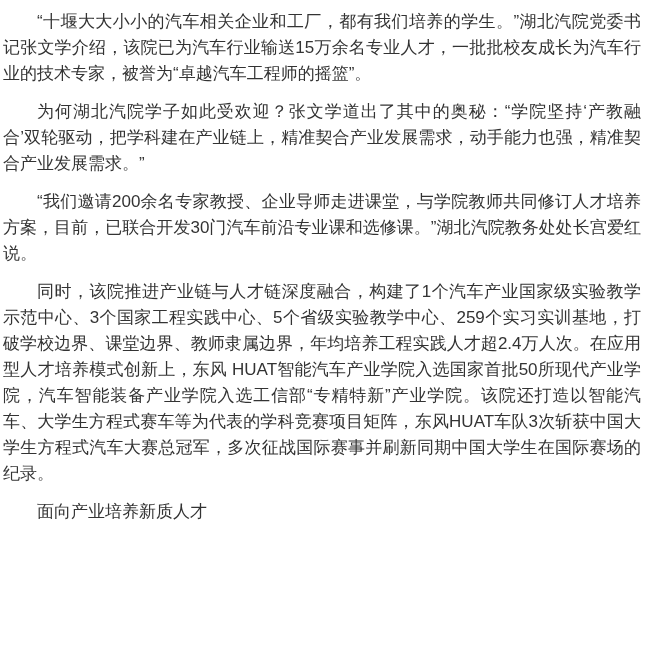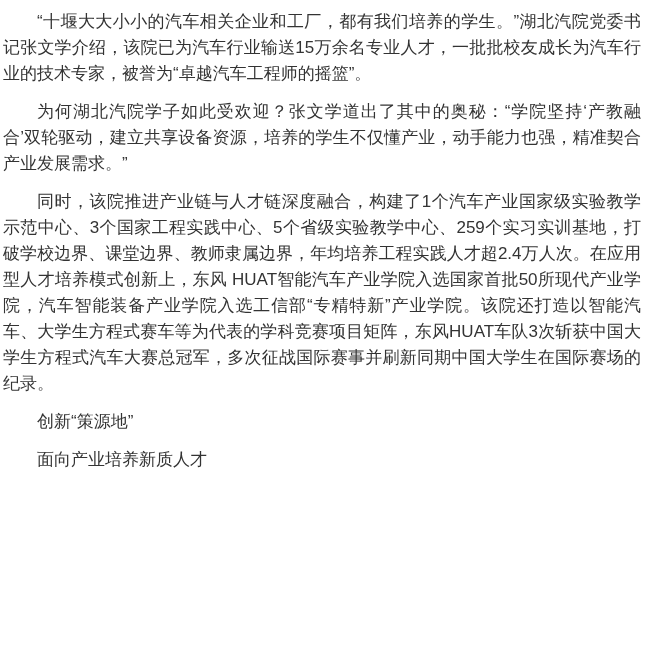--- a/index.html
+++ b/index.html
@@ -27,18 +27,18 @@
     text-align: justify;
     word-break: break-all;
   }
 </style>
 </head>
 <body>
 
 <div class="page">
   <div class="article">
     <p>“十堰大大小小的汽车相关企业和工厂，都有我们培养的学生。”湖北汽院党委书记张文学介绍，该院已为汽车行业输送15万余名专业人才，一批批校友成长为汽车行业的技术专家，被誉为“卓越汽车工程师的摇篮”。</p>
-    <p>为何湖北汽院学子如此受欢迎？张文学道出了其中的奥秘：“学院坚持‘产教融合’双轮驱动，建立共享设备资源，培养的学生不仅懂产业，动手能力也强，精准契合产业发展需求。”</p>
+    <p>为何湖北汽院学子如此受欢迎？张文学道出了其中的奥秘：“学院坚持‘产教融合’双轮驱动，把学科建在产业链上，精准契合产业发展需求，动手能力也强，精准契合产业发展需求。”</p>
+    <p>“我们邀请200余名专家教授、企业导师走进课堂，与学院教师共同修订人才培养方案，目前，已联合开发30门汽车前沿专业课和选修课。”湖北汽院教务处处长宫爱红说。</p>
     <p>同时，该院推进产业链与人才链深度融合，构建了1个汽车产业国家级实验教学示范中心、3个国家工程实践中心、5个省级实验教学中心、259个实习实训基地，打破学校边界、课堂边界、教师隶属边界，年均培养工程实践人才超2.4万人次。在应用型人才培养模式创新上，东风 HUAT智能汽车产业学院入选国家首批50所现代产业学院，汽车智能装备产业学院入选工信部“专精特新”产业学院。该院还打造以智能汽车、大学生方程式赛车等为代表的学科竞赛项目矩阵，东风HUAT车队3次斩获中国大学生方程式汽车大赛总冠军，多次征战国际赛事并刷新同期中国大学生在国际赛场的纪录。</p>
-    <p>创新“策源地”</p>
     <p>面向产业培养新质人才</p>
   </div>
 </div>
 
 </body></html>

